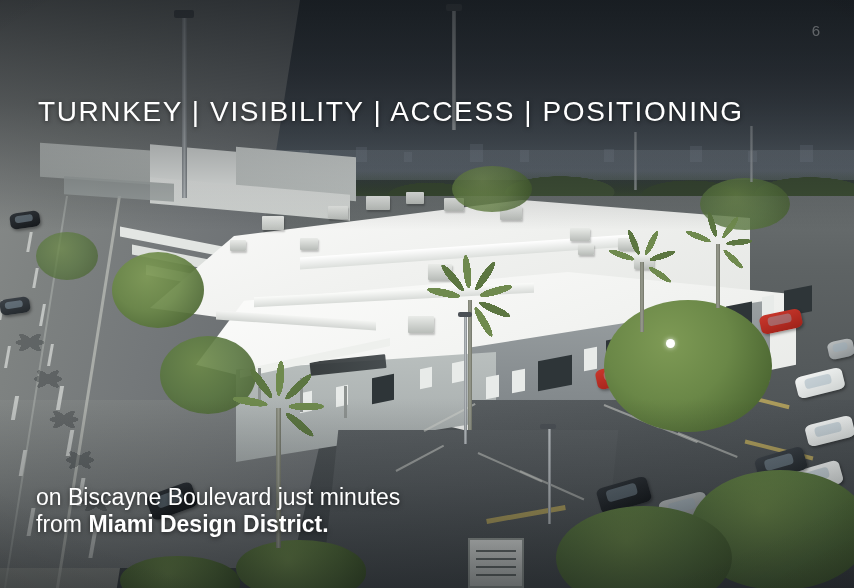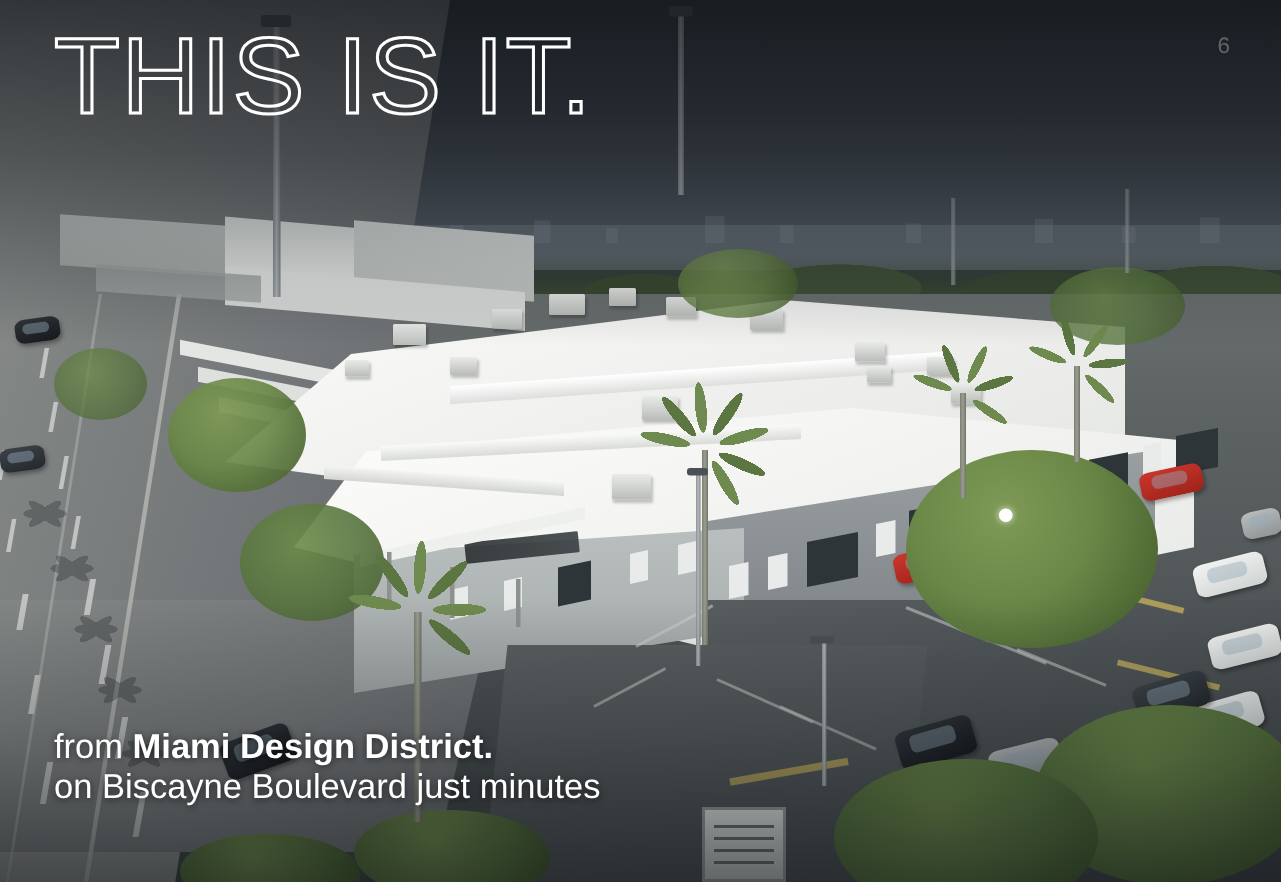--- a/index.html
+++ b/index.html
@@ -426,24 +426,24 @@
     </div>
 
     <div class="dot"></div>
 
   </div>
 
   <div class="vig-top"></div>
   <div class="vig-bot"></div>
   <div class="vig-edge"></div>
 
-  <div class="headline">THIS IS IT.</div>
+  <div class="subhead">TURNKEY  |  VISIBILITY  |  ACCESS  |  POSITIONING</div>
 
   <div class="caption">
+    <div>on Biscayne Boulevard just minutes</div>
     <div>
       <span>from </span><b>Miami Design District.</b>
     </div>
-    <div>on Biscayne Boulevard just minutes</div>
   </div>
 
   <div class="pagenum">6</div>
 
 </div>
 
 </body></html>

